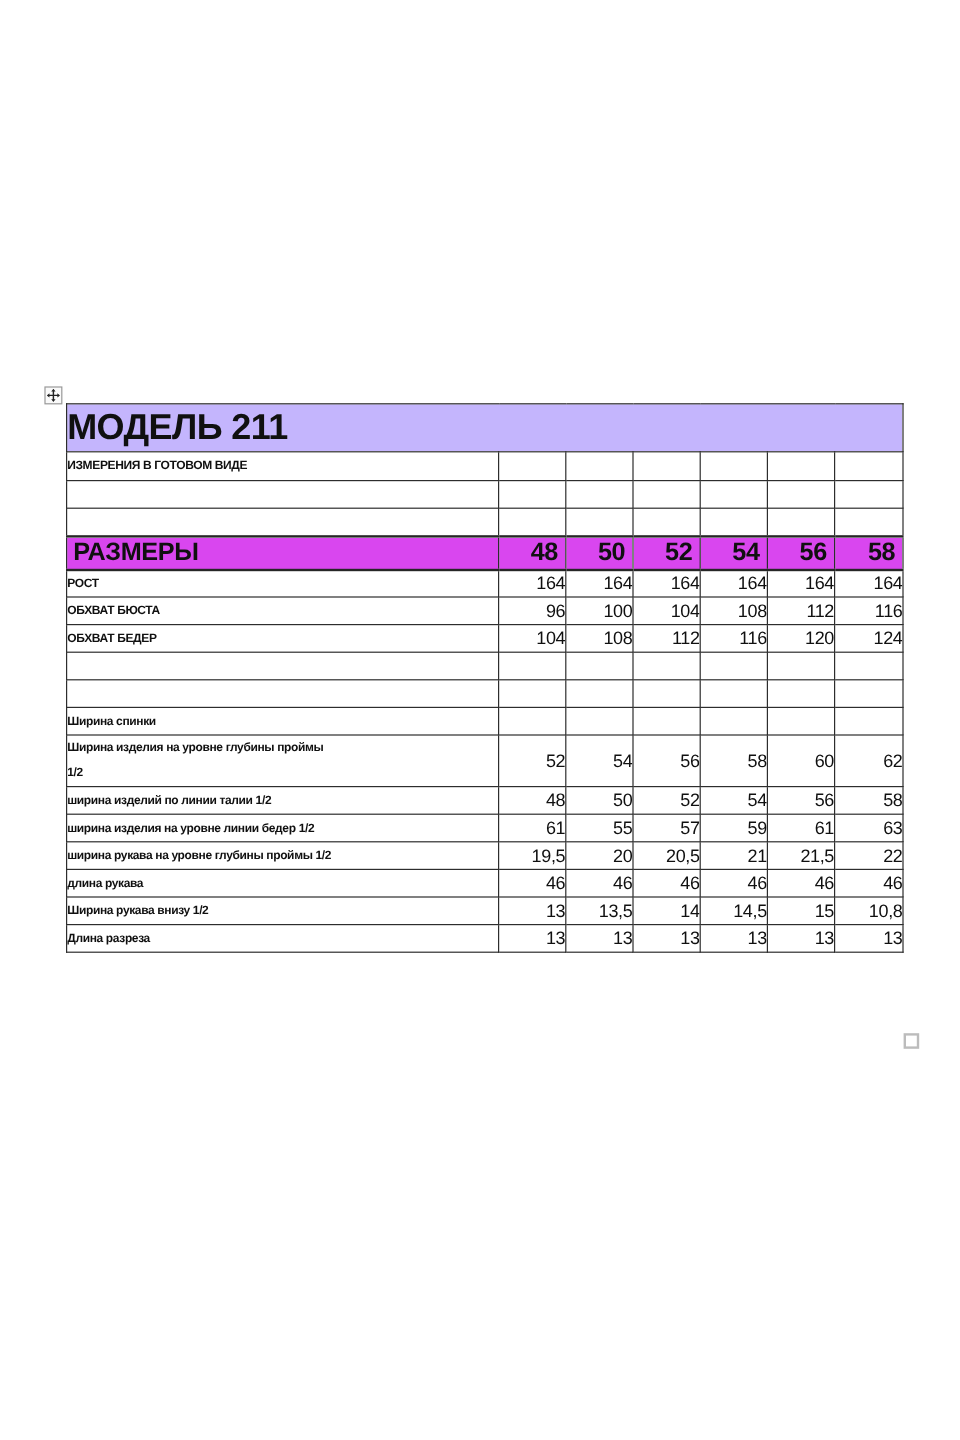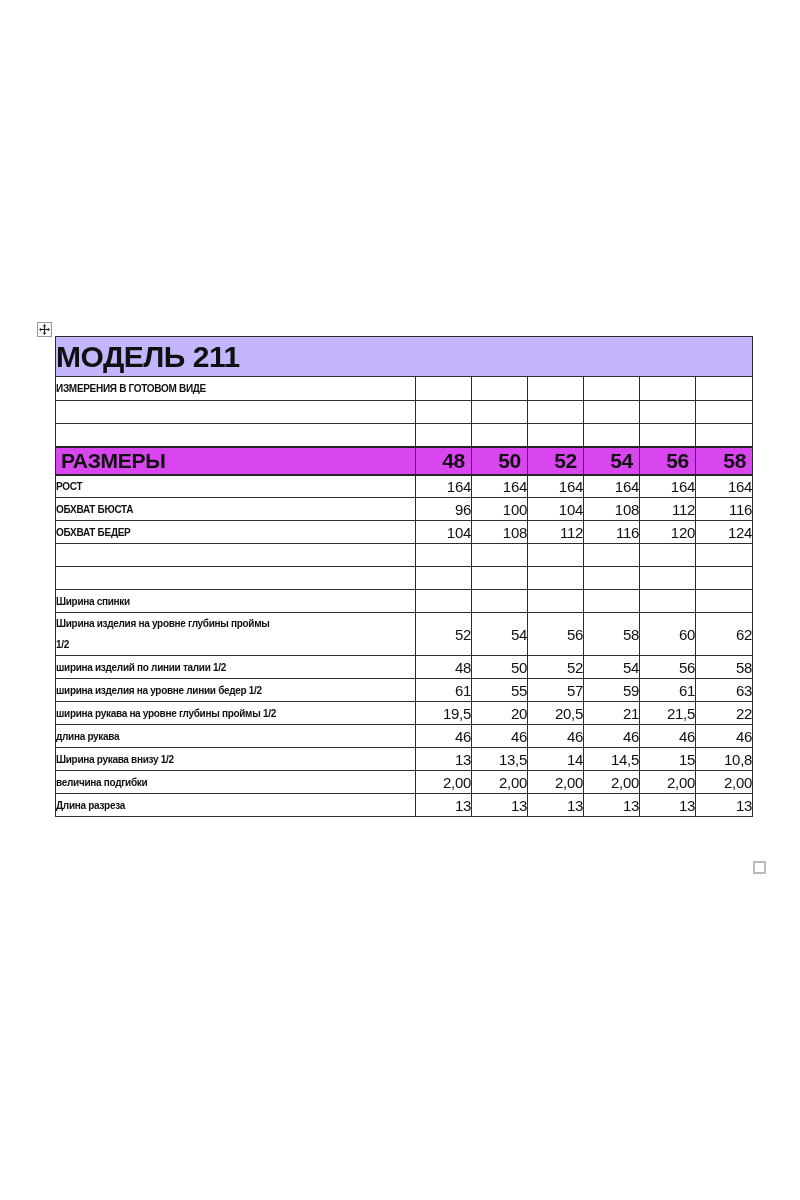--- a/index.html
+++ b/index.html
@@ -273,29 +273,20 @@
       <tr class="row-data">
         <td class="c-label">Ширина рукава внизу 1/2</td>
         <td class="c-val">13</td>
         <td class="c-val">13,5</td>
         <td class="c-val">14</td>
         <td class="c-val">14,5</td>
         <td class="c-val">15</td>
         <td class="c-val">10,8</td>
       </tr>
       <tr class="row-data">
-        <td class="c-label">величина подгибки</td>
-        <td class="c-val">2,00</td>
-        <td class="c-val">2,00</td>
-        <td class="c-val">2,00</td>
-        <td class="c-val">2,00</td>
-        <td class="c-val">2,00</td>
-        <td class="c-val">2,00</td>
-      </tr>
-      <tr class="row-data">
         <td class="c-label">Длина разреза</td>
         <td class="c-val">13</td>
         <td class="c-val">13</td>
         <td class="c-val">13</td>
         <td class="c-val">13</td>
         <td class="c-val">13</td>
         <td class="c-val">13</td>
       </tr>
     </tbody>
 </table>

